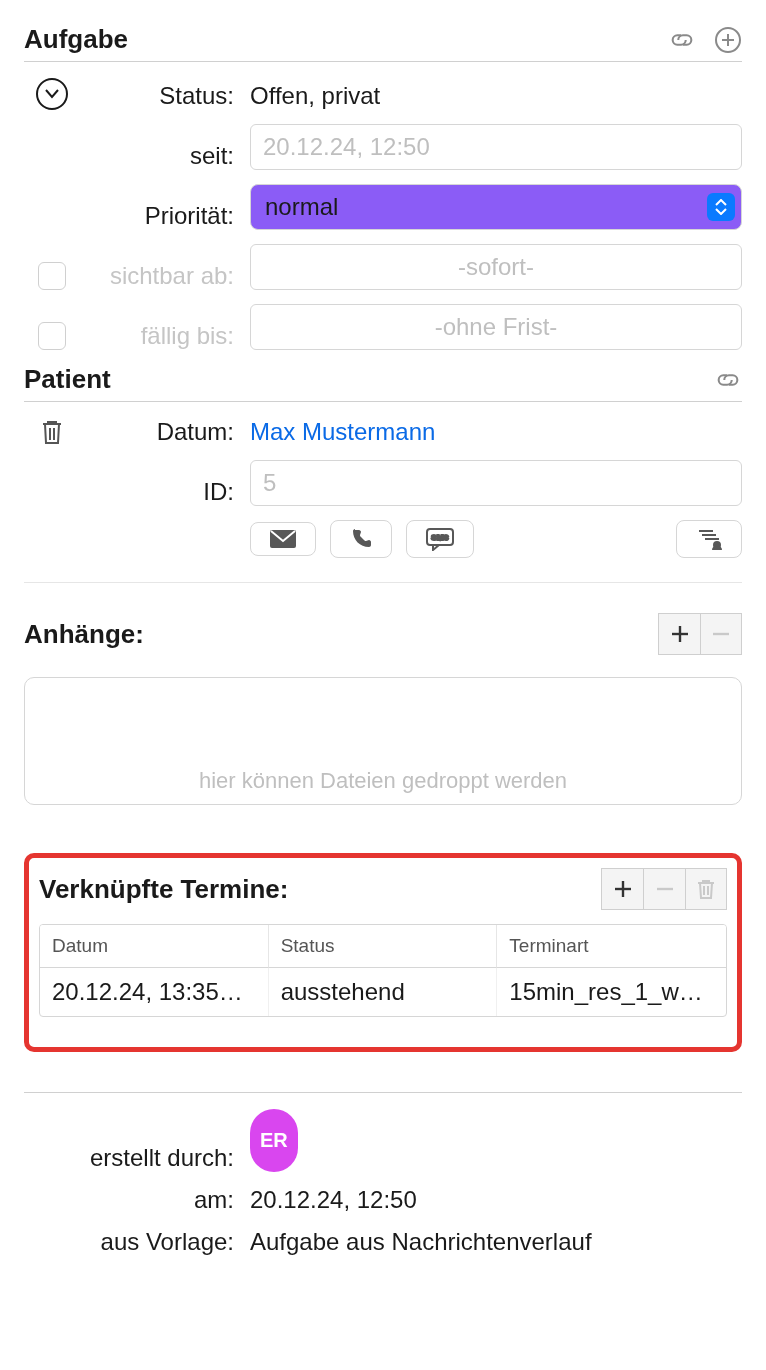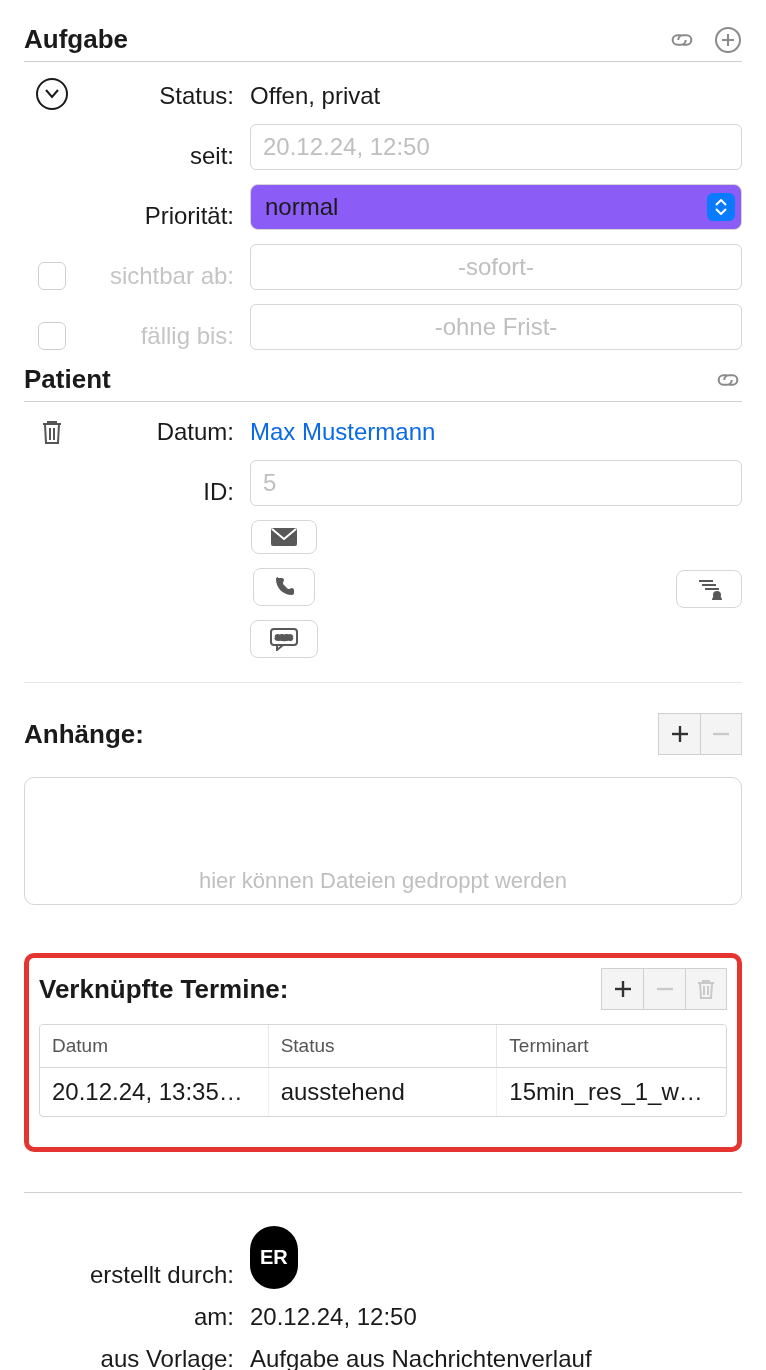--- a/index.html
+++ b/index.html
@@ -89,21 +89,21 @@
   }
   .select-caret svg { display: block; }
   .checkbox {
     width: 28px; height: 28px;
     border: 1.5px solid #d0d0d0;
     border-radius: 6px;
     background: #fff;
   }
   .link { color: #0a6ae6; cursor: pointer; }
   .contact-icons {
-    display: flex; gap: 14px; align-items: center; flex-direction: column;
+    display: flex; gap: 14px; align-items: center;
   }
   .pill-btn {
     border: 1px solid #d6d6d6;
     border-radius: 8px;
     background: #fff;
     padding: 6px 18px;
     display: inline-flex; align-items: center; justify-content: center;
     cursor: pointer;
     color: #585858;
   }
@@ -158,28 +158,27 @@
   }
   .thead .th:last-child { border-right: none; }
   .trow .td {
     font-size: 24px;
     padding: 10px 12px;
     border-right: 1px solid #f0f0f0;
     white-space: nowrap; overflow: hidden; text-overflow: ellipsis;
   }
   .trow .td:last-child { border-right: none; }
   .badge {
-    background: #000000;
+    background: #d946ef;
     color: #fff;
     border-radius: 999px;
     padding: 20px 10px;
     font-weight: 600;
     font-size: 20px;
     display: inline-block;
-    margin-top: 17px;
   }
   .footer-rule { border-top: 1px solid #d0d0d0; margin: 0 0 16px 0; }
   hr.sep { border: none; border-top: 1px solid #e6e6e6; margin: 24px 0 30px 0;}
 </style>
 </head>
 <body>
 
 <div class="section-header">
   <div class="section-title">Aufgabe</div>
   <div class="header-icons">

